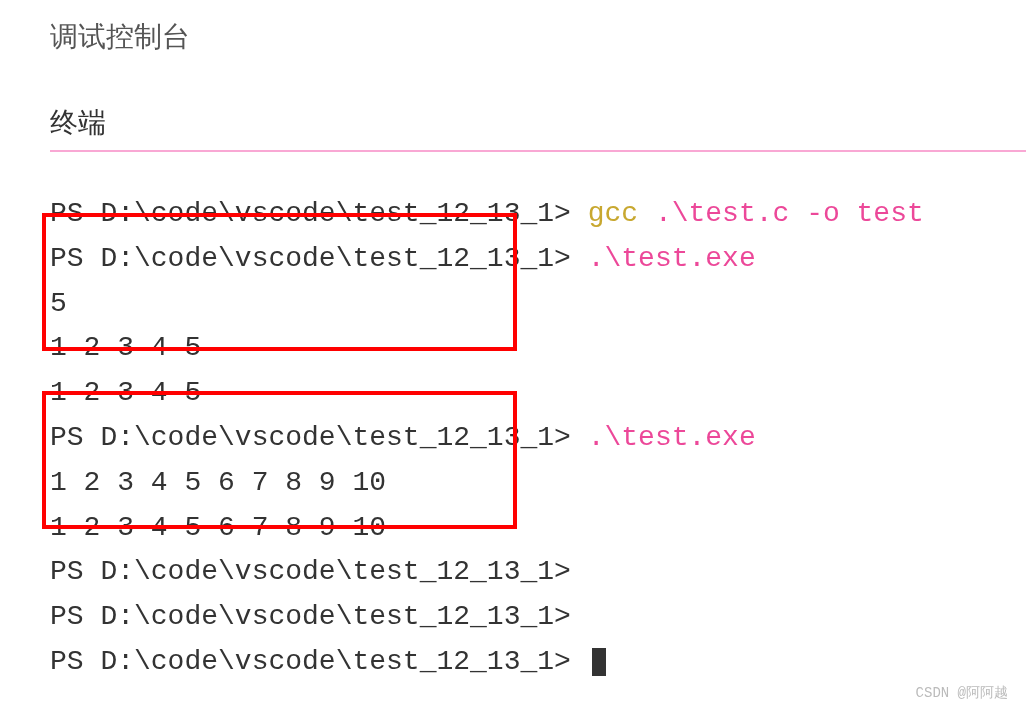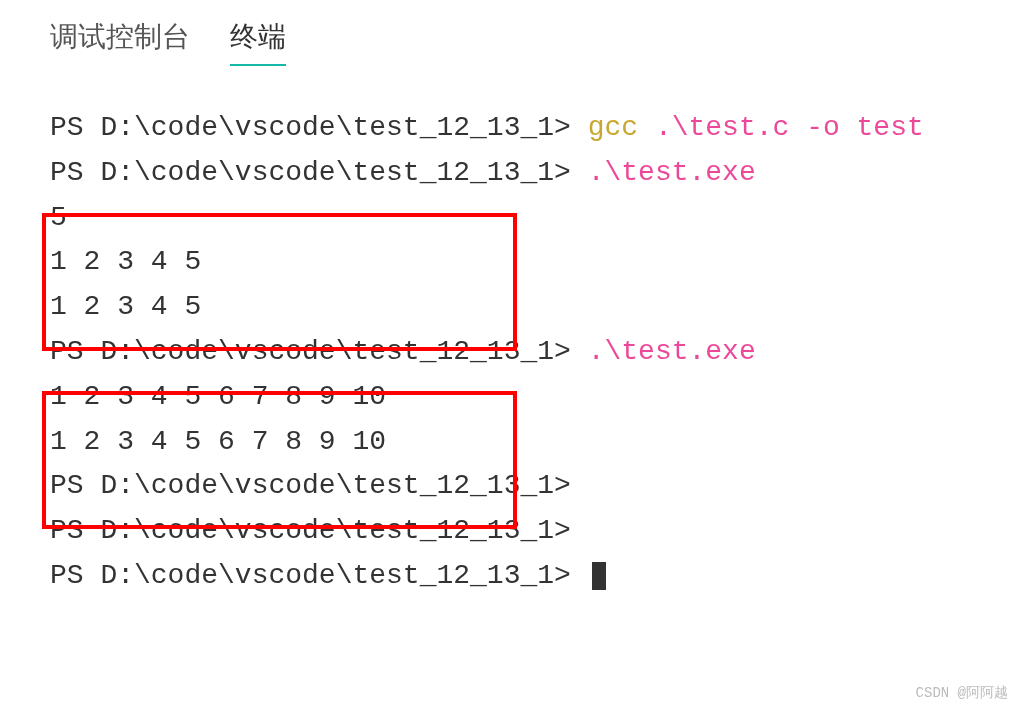--- a/index.html
+++ b/index.html
@@ -14,27 +14,28 @@
       height: 712px;
       position: relative;
       overflow: hidden;
     }
     .tabs {
       display: flex;
       gap: 40px;
       padding: 18px 0 0 50px;
       font-size: 28px;
       color: #555;
+      flex-direction: column;
     }
     .tab {
       padding-bottom: 8px;
       cursor: pointer;
     }
     .tab.active {
-      border-bottom: 2px solid #14b8a6;
+      border-bottom: 2px solid #f9a8d4;
       color: #333;
     }
     .terminal-content {
       padding: 40px 0 0 50px;
       font-size: 28px;
       line-height: 1.6;
       font-family: "Consolas", "Courier New", "SimSun", monospace;
       color: #333;
     }
     .line {

